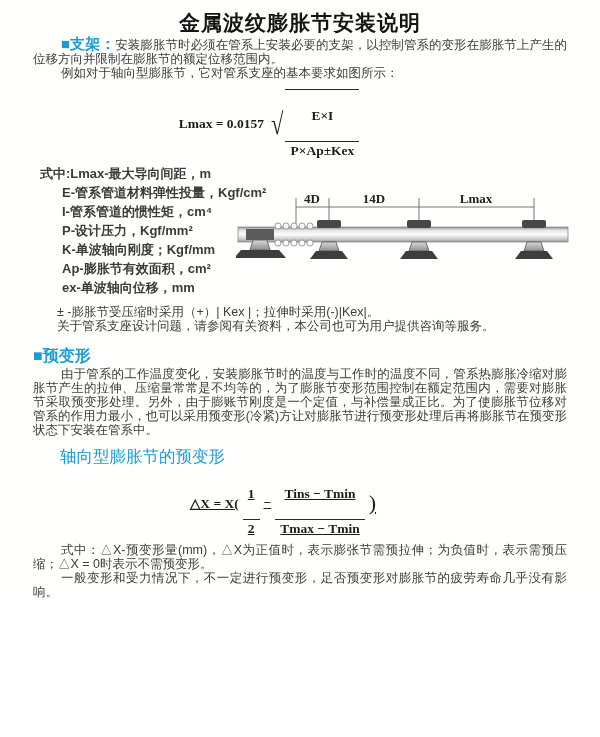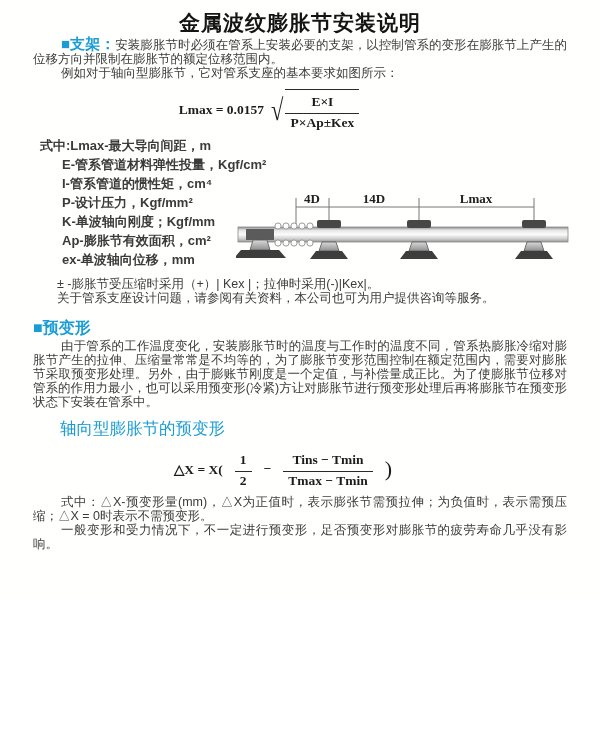--- a/index.html
+++ b/index.html
@@ -20,36 +20,36 @@
   .p2 { text-indent: 28px; }
 
   .formula {
     display: flex; justify-content: center; align-items: center;
     font-family: "Liberation Serif", serif; font-weight: bold;
     color: #1c1c1c; font-size: 13.5px;
   }
   .f1 { margin: 9px 62px 4px 0; gap: 5px; }
   .sqrt { font-size: 30px; font-weight: normal; line-height: 0.85; transform: scaleX(0.75); margin-right: -5px; }
   .frac { display: inline-block; text-align: center; vertical-align: middle; line-height: 1.3; }
-  .frac .num { display: block; padding: 2px 5px; border-bottom: 1.2px solid #2a2a2a; }
+  .frac .num { display: block; padding: 16px 5px; border-bottom: 1.2px solid #2a2a2a; }
   .frac .den { display: block; padding: 0 5px; }
   .under-root { border-top: 1.2px solid #2a2a2a; padding-top: 1px; }
 
   .defs { margin: 5px 0 8px 7px; font-size: 13px; line-height: 19px; font-weight: bold; }
   .defs > div { padding-left: 22px; }
   .defs > div:first-child { padding-left: 0; }
   .hang { padding-left: 24px; text-indent: 0; }
 
   .diagram { position: absolute; left: 236px; top: 189px; width: 357px; height: 101px; }
 
   h2.sec { margin: 13px 0 0; font-size: 16px; font-weight: bold; color: var(--accent); }
   .pd-body { margin-top: 6px; text-indent: 28px; }
   h3.sub { font-weight: normal; color: var(--accent); }
   h3.axial { margin: 9px 0 0 27px; font-size: 16.5px; }
-  .f2 { margin: 9px 34px 6px 0; gap: 12px; }
+  .f2 { margin: 1px 34px 6px 0; gap: 4px; text-decoration: underline; }
   .paren { font-size: 22px; font-weight: normal; }
   .explain { margin-top: 7px; text-indent: 28px; }
   .sublines { margin: 1px 0 0 24px; font-size: 12.5px; line-height: 19.5px; }
   .note { margin-top: 2px; text-indent: 28px; }
 
   svg text { font-family: "Liberation Serif", serif; font-weight: bold; font-size: 13px; fill: #222; }
 </style>
 </head>
 <body>
 

